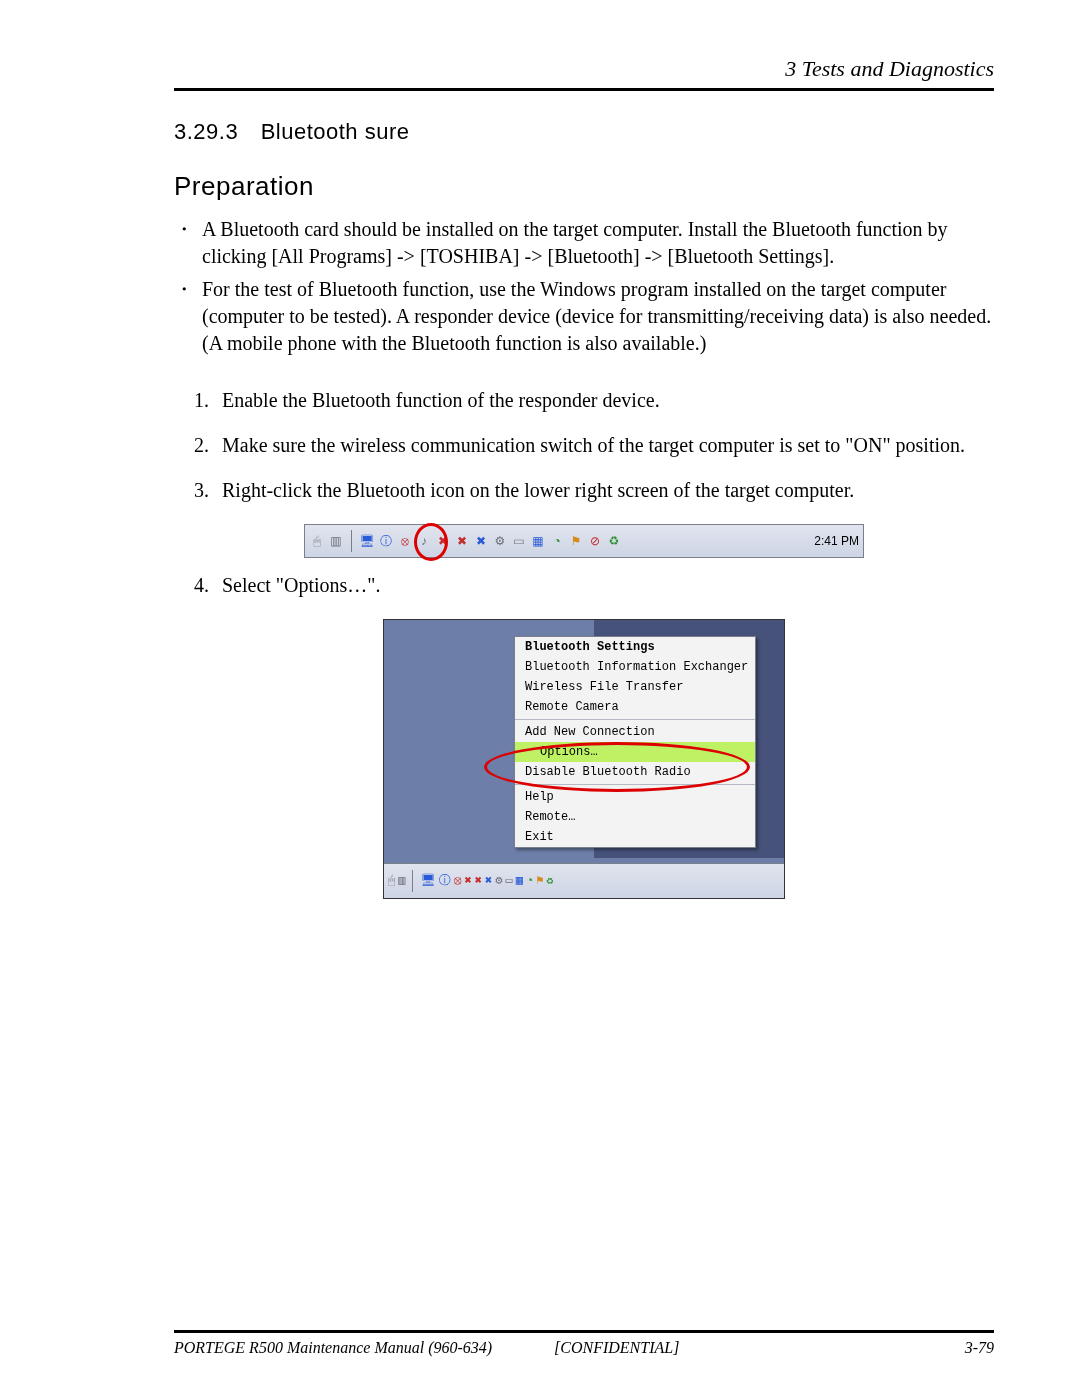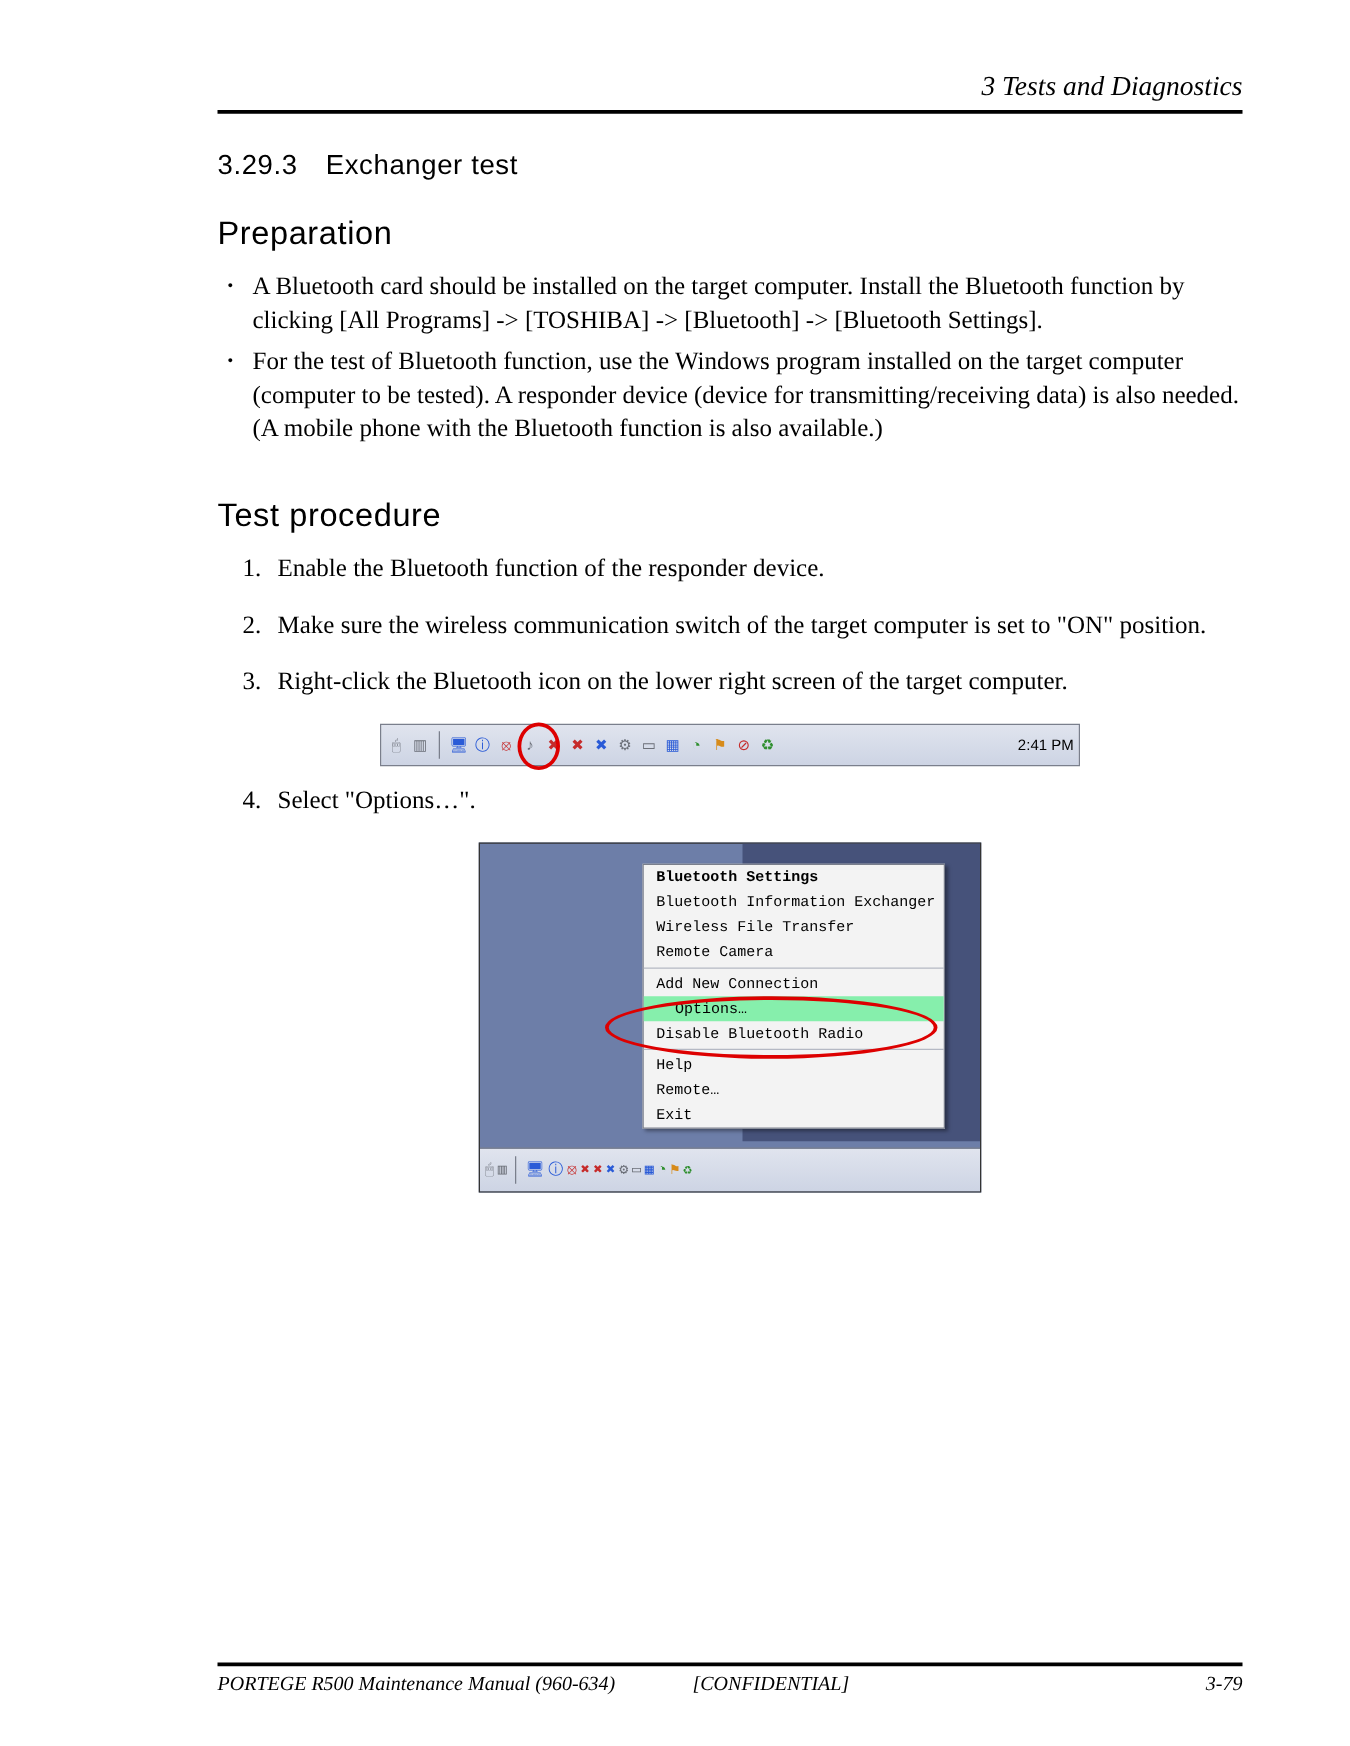--- a/index.html
+++ b/index.html
@@ -101,21 +101,21 @@
     border:1px solid #333;
   }
   .fig2 .darkpane { position:absolute; right:0; top:0; width:190px; height:238px; background:#46527a; }
   .fig2 .menu {
     position:absolute; left:130px; top:16px; width:240px;
     background:#f3f3f3; border:1px solid #7a7f8c; box-shadow:2px 2px 3px rgba(0,0,0,.4);
   }
   .fig2 .menu .mi { padding:3px 10px; color:#000; white-space:nowrap; }
   .fig2 .menu .mi.bold { font-weight:700; }
   .fig2 .menu .hr { height:0; border-top:1px solid #b5b9c4; margin:2px 0; }
-  .fig2 .menu .mi.hi { background:#86efac;padding-left:25px; }
+  .fig2 .menu .mi.hi { background:#bef264;padding-left:25px; }
   .fig2 .tray2 {
     position:absolute; left:0; right:0; bottom:0; height:34px;
     background: linear-gradient(#e0e4ee,#cdd4e4); border-top:1px solid #7a7f8c;
     display:flex; align-items:center; gap:3px; padding:0 4px;
   }
   .fig2 .tray2 .sep { width:1px; height:22px; background:#7a7f8c; margin:0 4px; }
   .oval {
     position:absolute; border:3px solid #d00; border-radius:50%;
     width:260px; height:44px; left:100px; top:122px; pointer-events:none;
   }
@@ -132,31 +132,30 @@
 </head>
 <body>
 
 <div class="page">
 
   <div class="running-head">3  Tests and Diagnostics</div>
   <hr class="rule-top">
 
   <div class="h-sub">
     <span class="secno">3.29.3</span>
-    <span>Exchanger test</span>
+    <span>Bluetooth sure</span>
   </div>
 
   <div class="h-mini">Preparation</div>
 
   <ul class="bullets">
     <li>A Bluetooth card should be installed on the target computer.  Install the Bluetooth function by clicking [All Programs] -&gt; [TOSHIBA] -&gt; [Bluetooth] -&gt; [Bluetooth Settings].</li>
     <li>For the test of Bluetooth function, use the Windows program installed on the target computer (computer to be tested). A responder device (device for transmitting/receiving data) is also needed. (A mobile phone with the Bluetooth function is also available.)</li>
   </ul>
 
-  <div class="h-mini" style="margin-top:40px">Test procedure</div>
 
   <ol class="steps">
     <li>Enable the Bluetooth function of the responder device.</li>
     <li>Make sure the wireless communication switch of the target computer is set to "ON" position.</li>
     <li>Right-click the Bluetooth icon on the lower right screen of the target computer.</li>
   </ol>
 
   <div class="tray-wrap">
     <div class="tray">
       <span class="ico g grey">🖱</span>

